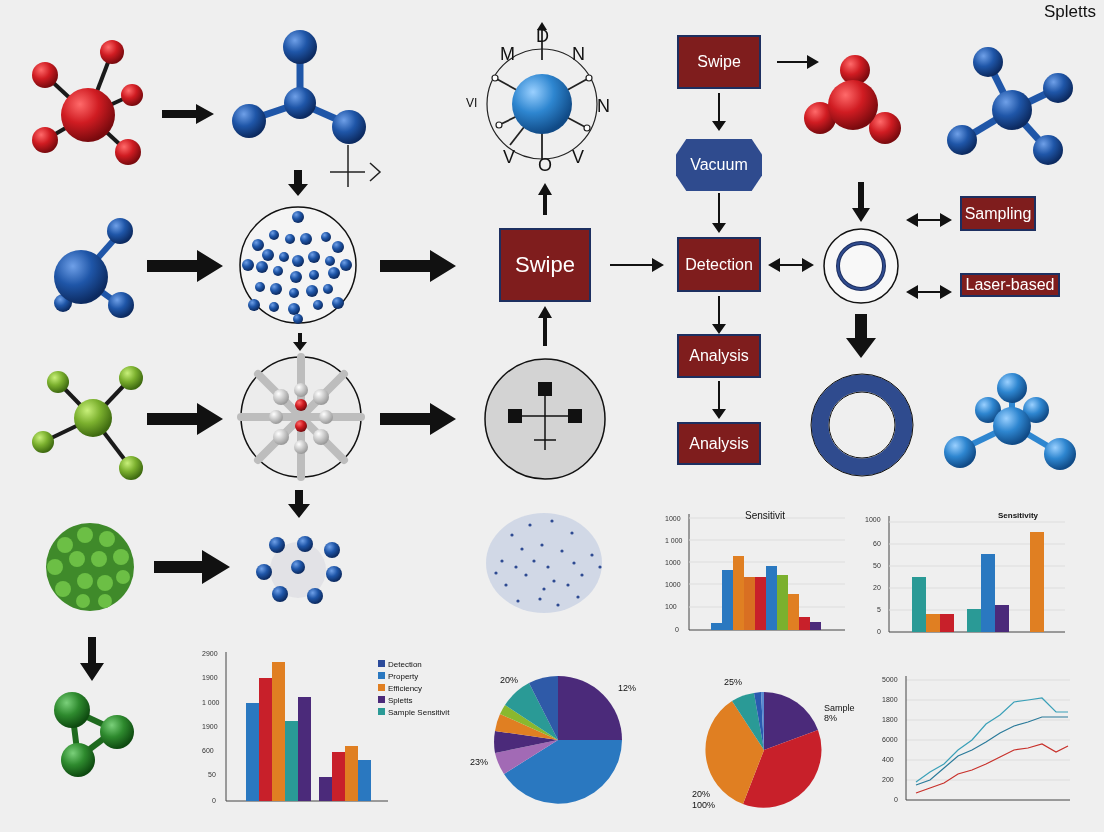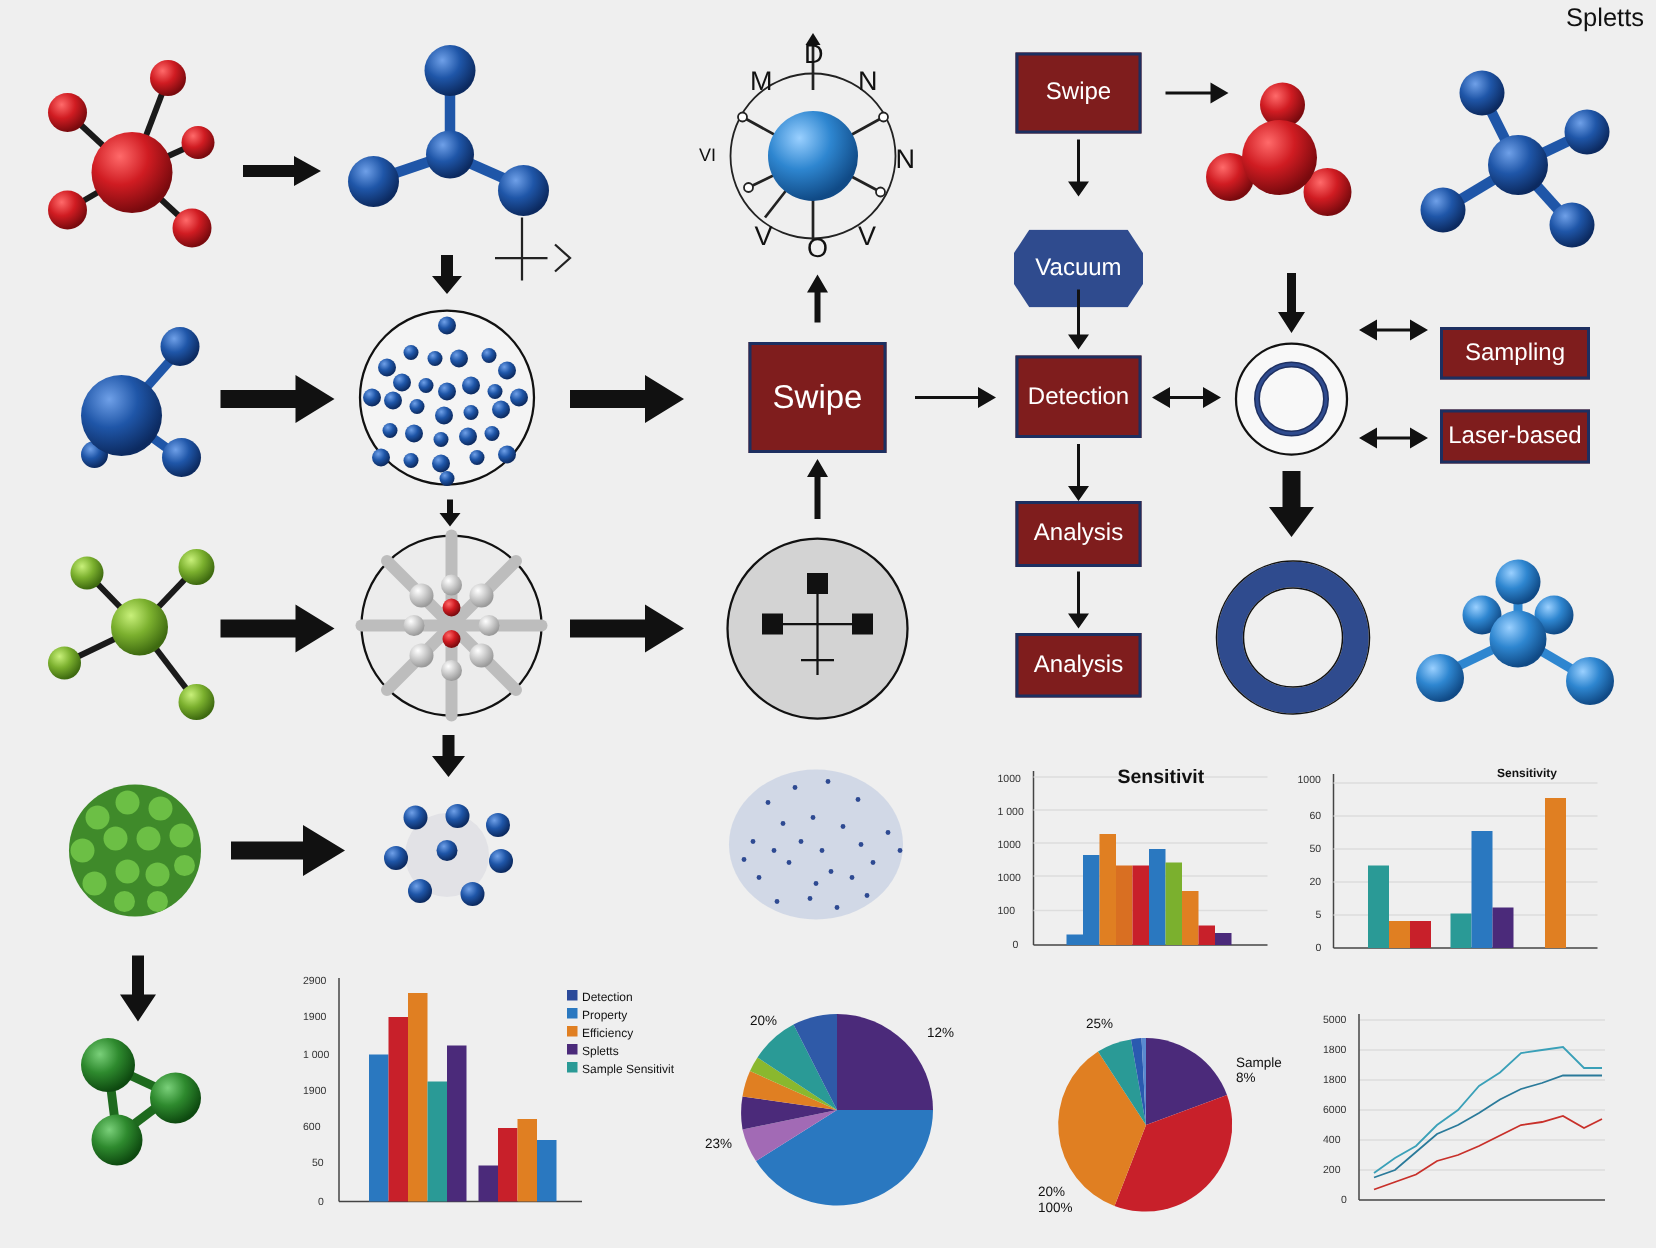--- a/index.html
+++ b/index.html
@@ -17,21 +17,20 @@
     background: #7f1d1d;
     border: 2px solid #1d2f60;
     color: #fff;
     display: flex; align-items: center; justify-content: center;
     font-size: 16px;
   }
   .box.big { font-size: 22px; }
   .box.octagon {
     clip-path: polygon(12% 0, 88% 0, 100% 30%, 100% 70%, 88% 100%, 12% 100%, 0 70%, 0 30%);
     border: none;
-    margin-top: 14px;
   }
   svg { position: absolute; overflow: visible; }
   .chart-text { font-family: "Liberation Sans", sans-serif; }
 </style>
 </head>
 <body>
 
 <div class="corner-title">Spletts</div>
 
 <svg style="left:20px;top:30px" width="140" height="150">
@@ -242,25 +241,25 @@
   <circle cx="38" cy="38" r="23" fill="none" stroke="#1d2f60" stroke-width="4"></circle>
   <circle cx="38" cy="38" r="23" fill="none" stroke="#2f4b8e" stroke-width="2"></circle>
 </svg>
 <svg style="left:852px;top:182px" width="18" height="40">
     <path d="M6 0 H12 V26 H18 L9 40 L0 26 H6 Z" fill="#111"></path>
   </svg>
 
 <svg style="left:906px;top:213px" width="46" height="14">
     <path d="M0 7 L12 0 V6 H34 V0 L46 7 L34 14 V8 H12 V14 Z" fill="#111"></path>
   </svg>
-<div class="box" style="left:960px;top:218px;width:100px;height:35px">Sampling</div>
+<div class="box" style="left:960px;top:196px;width:76px;height:35px">Sampling</div>
 <svg style="left:906px;top:285px" width="46" height="14">
     <path d="M0 7 L12 0 V6 H34 V0 L46 7 L34 14 V8 H12 V14 Z" fill="#111"></path>
   </svg>
-<div class="box" style="left:960px;top:273px;width:100px;height:36px">Laser-based</div>
+<div class="box" style="left:960px;top:273px;width:100px;height:24px">Laser-based</div>
 
 <svg style="left:28px;top:360px" width="120" height="125">
   <g stroke="#1a1a1a" stroke-width="4">
       <line x1="65" y1="58" x2="30" y2="22"></line>
       <line x1="65" y1="58" x2="103" y2="18"></line>
       <line x1="65" y1="58" x2="15" y2="82"></line>
       <line x1="65" y1="58" x2="103" y2="108"></line>
     </g>
   <circle cx="30" cy="22" r="11" fill="url(#gGreen)"></circle>
   <circle cx="103" cy="18" r="12" fill="url(#gGreen)"></circle>
@@ -437,21 +436,21 @@
   <rect x="145" y="112" width="11" height="8" fill="#4b2a7a"></rect>
   <g class="chart-text" font-size="7" fill="#333">
     <text x="0" y="11">1000</text>
       <text x="0" y="33">1 000</text>
       <text x="0" y="55">1000</text>
       <text x="0" y="77">1000</text>
       <text x="0" y="99">100</text>
       <text x="10" y="122">0</text>
   </g>
 </svg>
-<div class="abs chart-text" style="left:745px;top:510px;font-size:13px;font-weight:bold">Sensitivit</div>
+<div class="abs chart-text" style="left:745px;top:510px;font-size:10px;font-weight:normal">Sensitivit</div>
 
 <svg style="left:865px;top:512px" width="205" height="130">
   <line x1="24" y1="4" x2="24" y2="120" stroke="#444"></line>
   <line x1="24" y1="120" x2="200" y2="120" stroke="#444"></line>
   <g stroke="#ddd">
       <line x1="24" y1="10" x2="200" y2="10"></line>
       <line x1="24" y1="32" x2="200" y2="32"></line>
       <line x1="24" y1="54" x2="200" y2="54"></line>
       <line x1="24" y1="76" x2="200" y2="76"></line>
       <line x1="24" y1="98" x2="200" y2="98"></line>

